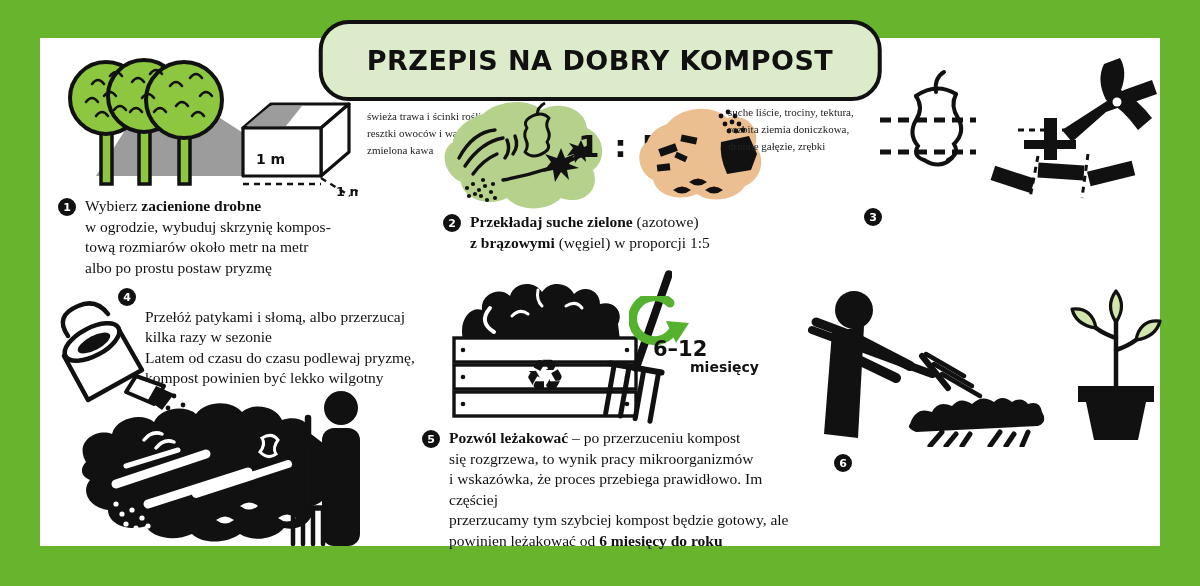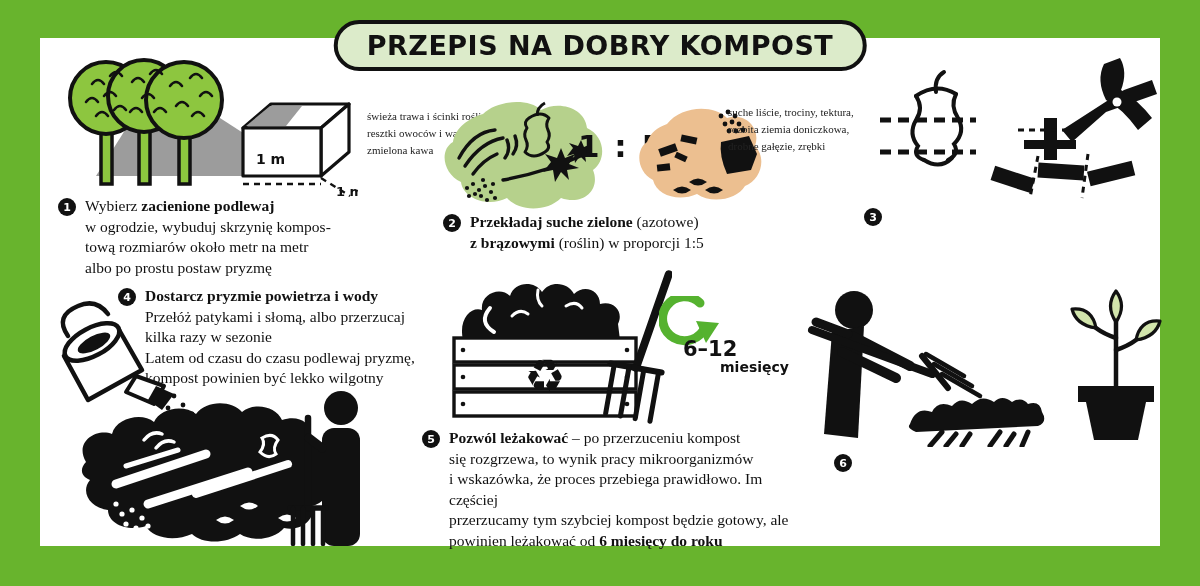--- a/index.html
+++ b/index.html
@@ -13,42 +13,42 @@
     background:#ffffff;
   }
   .abs{position:absolute;}
   .title-pill{
     position:absolute;left:50%;top:20px;transform:translateX(-50%);
     background:var(--title_bg,#dcebca);
     border:4px solid var(--ink,#111);border-radius:30px;
     padding:5px 28px;z-index:5;white-space:nowrap;
   }
   .title-pill h1{
-    margin:1px;font-family:"DejaVu Sans",sans-serif;font-weight:bold;
+    margin:16px;font-family:"DejaVu Sans",sans-serif;font-weight:bold;
     font-size:27px;letter-spacing:.5px;color:var(--ink,#111);
   }
   .step{display:flex;align-items:flex-start;}
   .badge{
     flex:0 0 auto;width:18px;height:18px;border-radius:50%;
     background:var(--ink,#111);color:#fff;display:inline-flex;
     align-items:center;justify-content:center;
     font-family:"DejaVu Sans",sans-serif;font-weight:bold;font-size:11px;
     margin-right:9px;margin-top:2px;
   }
   .step-text{font-size:15.5px;line-height:1.33;}
   .step-text span{white-space:pre-line;}
   .b{font-weight:bold;}
   .note{
     font-size:11px;line-height:1.55;white-space:pre-line;color:#222;
   }
   .ratio{
     font-family:"DejaVu Sans",sans-serif;font-weight:bold;font-size:31px;
     letter-spacing:2px;
   }
-  .cycle-wrap{position:absolute;left:659px;top:296px;width:115px;height:95px;}
+  .cycle-wrap{position:absolute;left:629px;top:296px;width:115px;height:95px;}
   .cycle-text{
     position:absolute;left:24px;top:42px;
     font-family:"DejaVu Sans",sans-serif;font-weight:bold;line-height:1.05;
   }
   .cycle-num{font-size:21px;}
   .cycle-unit{font-size:14px;margin-left:37px;}
 </style>
 </head>
 <body>
 
@@ -105,21 +105,21 @@
       <line x1="263" y1="122" x2="292" y2="140"></line>
     </g>
     <text x="198" y="108" style="font-family:'DejaVu Sans',sans-serif;font-weight:bold;font-size:14px;fill:var(--ink,#111)">1 m</text>
     <text x="278" y="140" style="font-family:'DejaVu Sans',sans-serif;font-weight:bold;font-size:13px;fill:var(--ink,#111)">1 m</text>
   </svg>
 </div>
 
 <div class="abs step" style="left:58px;top:196px;width:302px;">
   <span class="badge">1</span>
   <div class="step-text">
-    <span>Wybierz </span><span class="b">zacienione podlewaj</span><span>
+    <span>Wybierz </span><span class="b">zacienione drobne</span><span>
 w ogrodzie, wybuduj skrzynię kompos-
 tową rozmiarów około metr na metr
 albo po prostu postaw pryzmę</span>
   </div>
 </div>
 
 <div class="abs note" style="left:367px;top:88px;width:168px;margin-top:20px;">świeża trawa i ścinki roślin,
 resztki owoców i warzyw,
 zmielona kawa</div>
 
@@ -187,21 +187,21 @@
 </div>
 
 <div class="abs note" style="left:728px;top:104px;width:172px;">suche liście, trociny, tektura,
 rozbita ziemia doniczkowa,
 drobne gałęzie, zrębki</div>
 
 <div class="abs step" style="left:443px;top:212px;width:340px;">
   <span class="badge">2</span>
   <div class="step-text">
     <span class="b">Przekładaj suche zielone</span><span> (azotowe)</span><span class="b">
-z brązowymi</span><span> (roślin) w proporcji 1:5</span>
+z brązowymi</span><span> (węgiel) w proporcji 1:5</span>
   </div>
 </div>
 
 <div class="abs" style="left:866px;top:56px;">
   <svg width="292" height="148" viewBox="0 0 292 148">
 
     <g style="fill:none;stroke:var(--ink,#111);stroke-width:4;stroke-linecap:round">
       <path d="M50,40 q20,-14 40,-2"></path>
       <path d="M50,40 q8,12 0,24 q-8,14 2,26 q-6,10 6,14"></path>
       <path d="M90,38 q-6,12 2,24 q8,14 -4,26 q6,10 -6,16"></path>
@@ -234,21 +234,21 @@
   </svg>
 </div>
 
 <div class="abs step" style="left:864px;top:206px;width:302px;">
   <span class="badge">3</span>
 </div>
 
 <div class="abs step" style="left:118px;top:286px;width:316px;">
   <span class="badge">4</span>
   <div class="step-text">
-    <span class="b">Dostarcz pryzmie powietrza i wody</span><span>
+    <span>
 Przełóż patykami i słomą, albo przerzucaj
 kilka razy w sezonie
 Latem od czasu do czasu podlewaj pryzmę,
 kompost powinien być lekko wilgotny</span>
   </div>
 </div>
 
 <div class="abs" style="left:56px;top:292px;">
   <svg width="330" height="254" viewBox="0 0 330 254">
 

